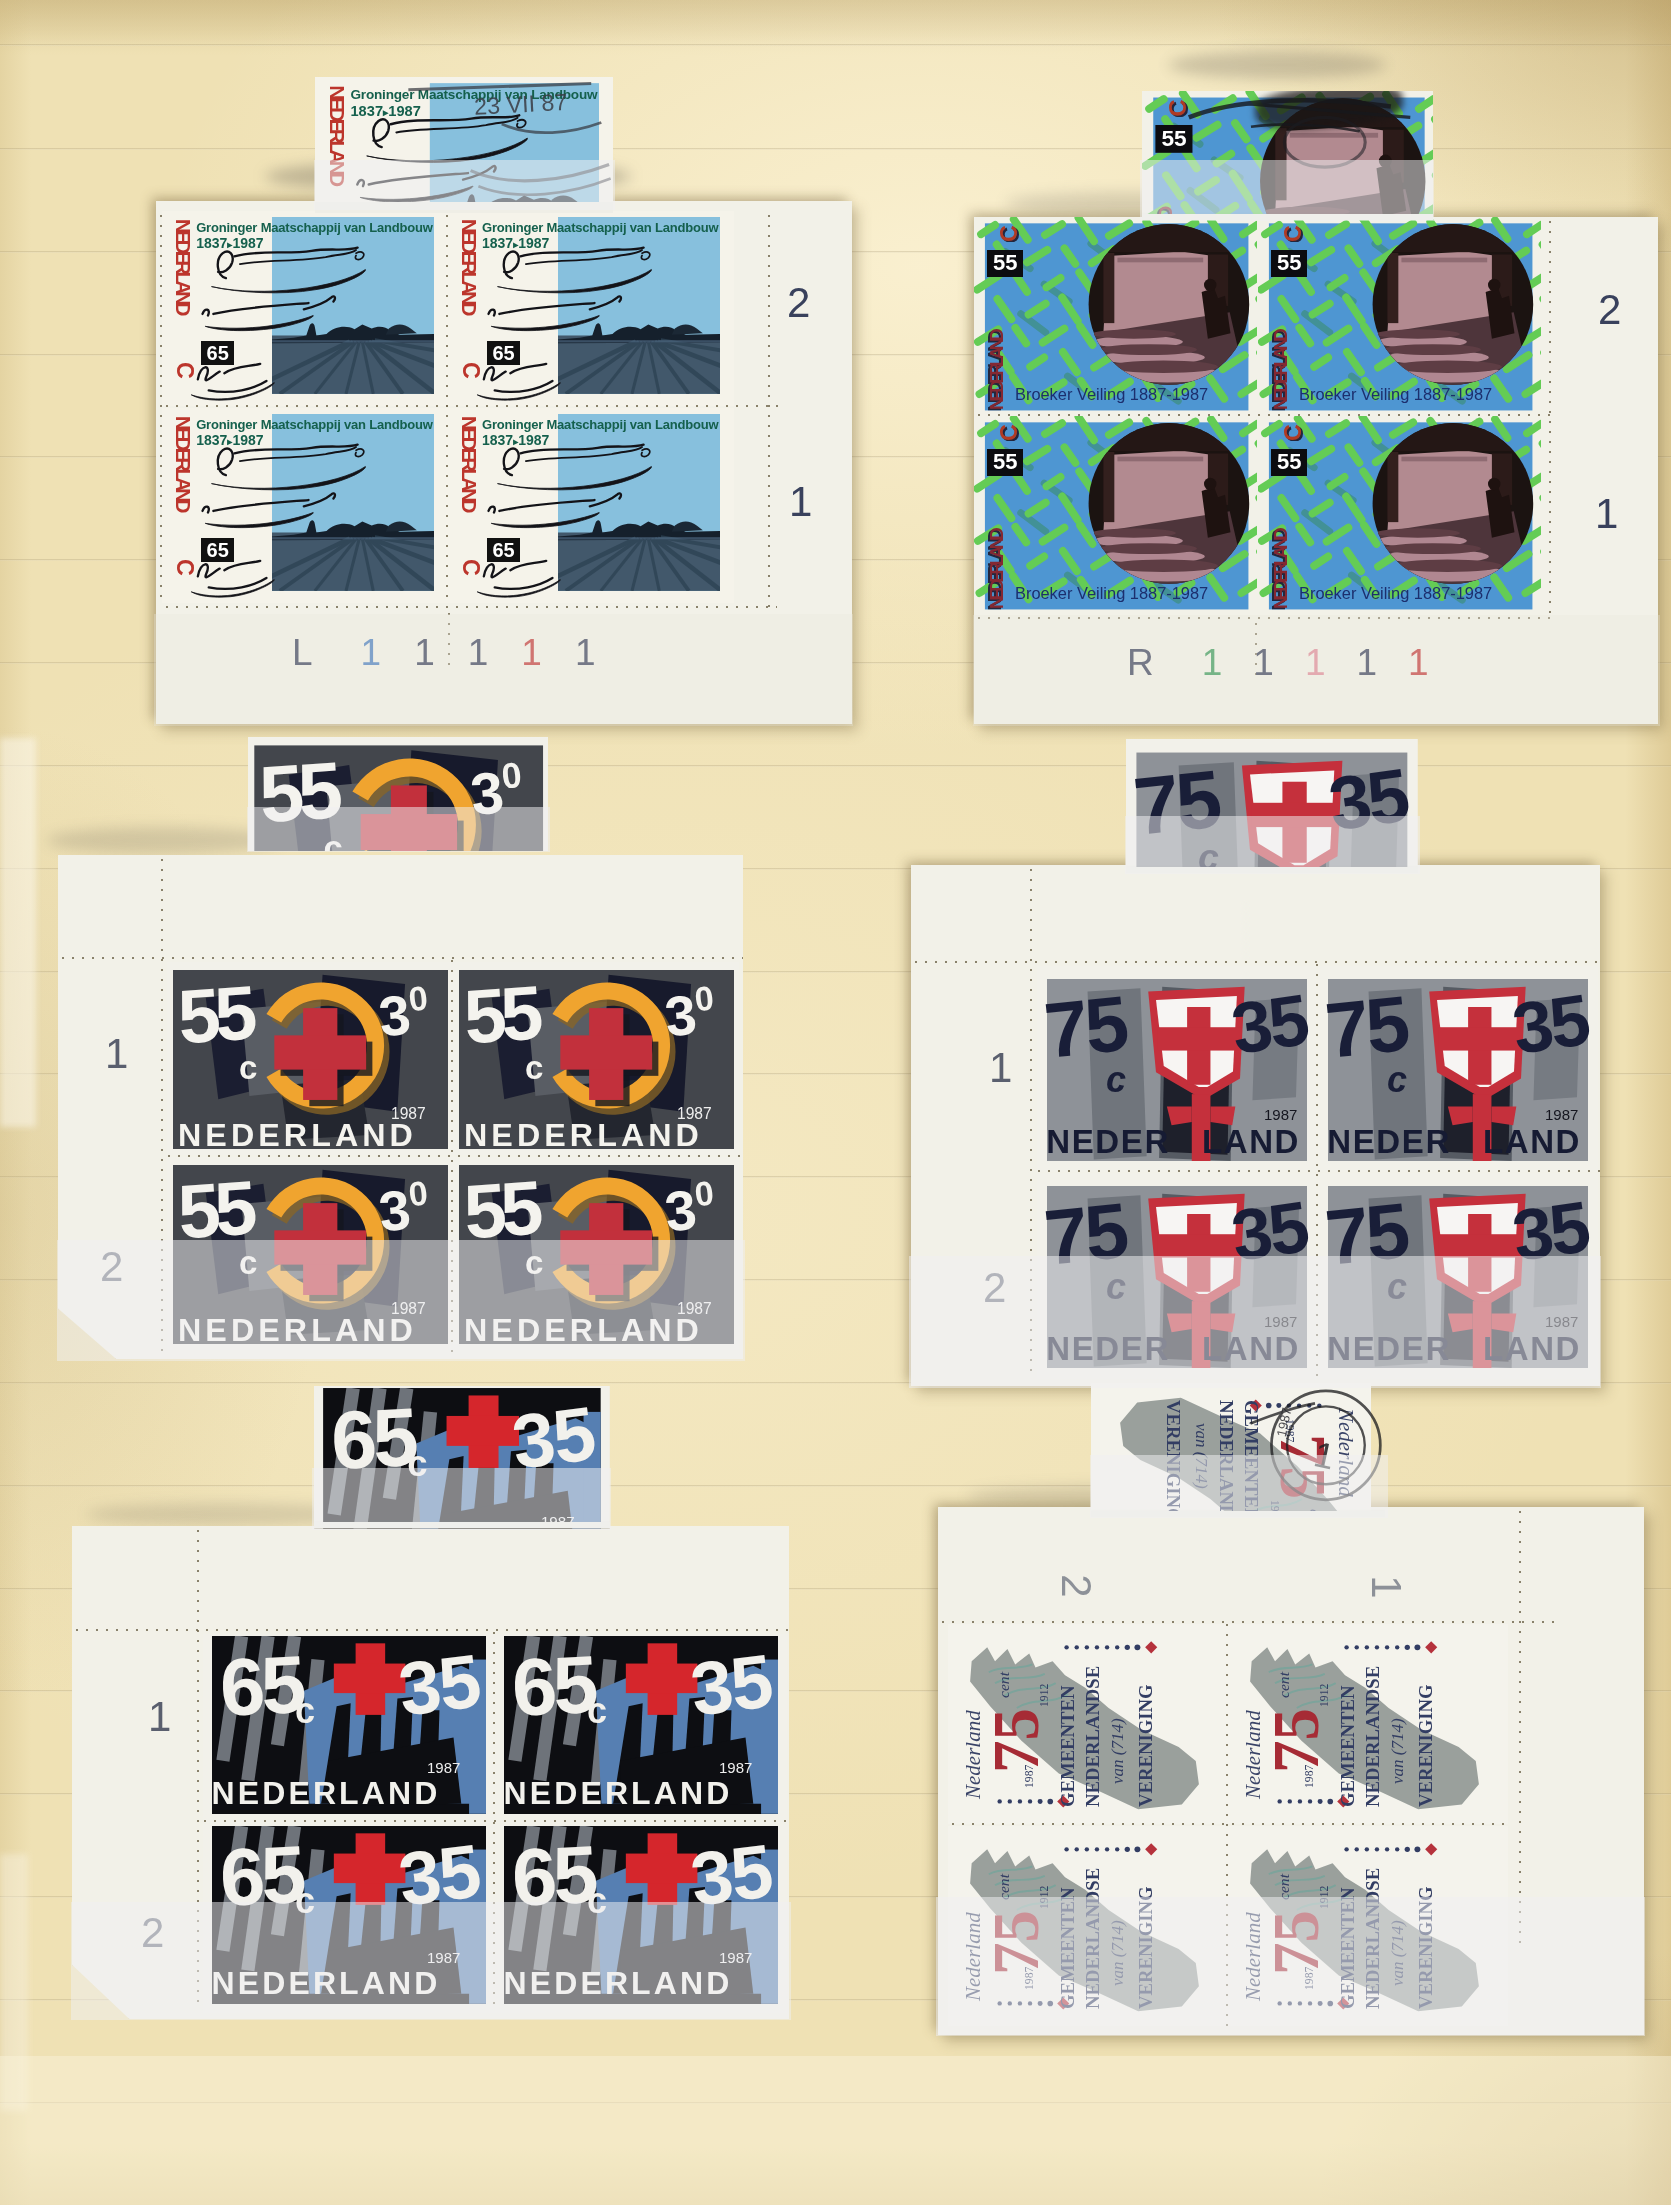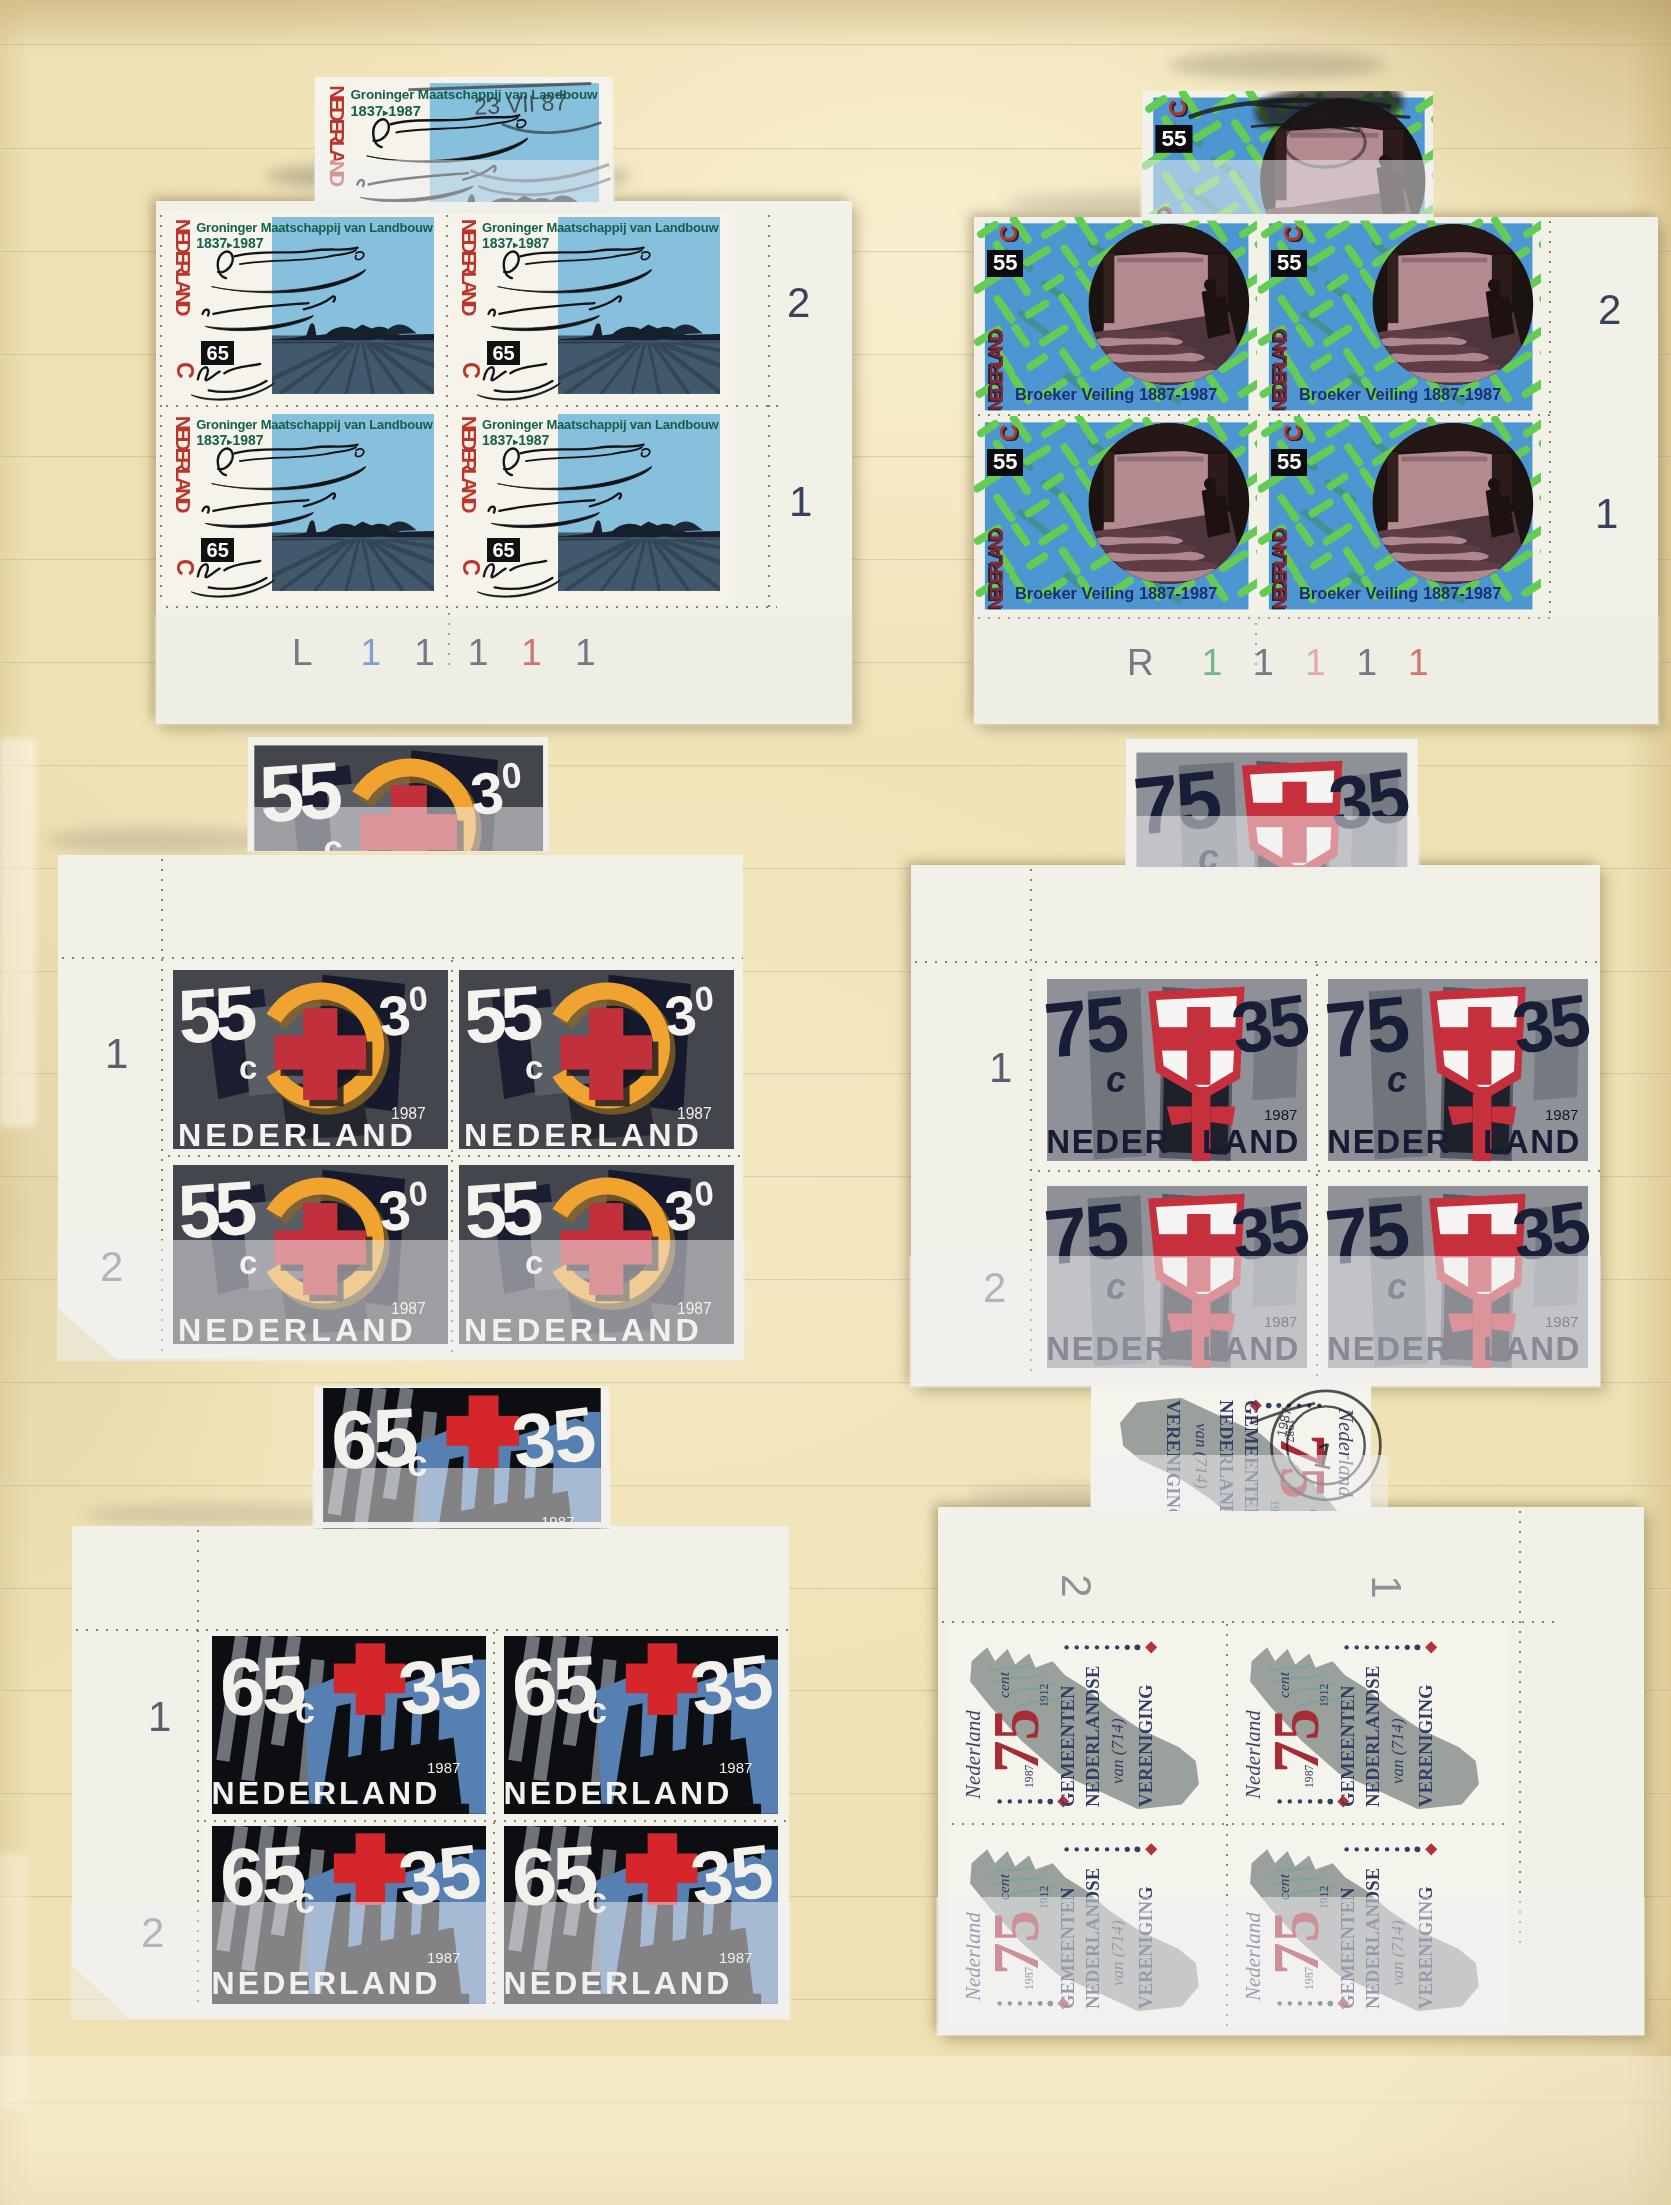--- a/index.html
+++ b/index.html
@@ -22,21 +22,21 @@
 .g .cc{position:absolute;left:9.3px;top:151px;color:#bc352c;font-weight:bold;font-size:23.4px;writing-mode:vertical-rl;}
 .g .t1{position:absolute;left:34px;top:9.3px;color:#15604d;font-weight:bold;font-size:13px;white-space:nowrap;letter-spacing:-0.2px;}
 .g .t2{position:absolute;left:34px;top:24px;color:#15604d;font-weight:bold;font-size:14px;}
 .g .v65{position:absolute;left:39px;top:130px;width:33px;height:24px;background:#111;color:#fff;font-weight:bold;font-size:20px;text-align:center;line-height:24px;}
 .g .photo{position:absolute;left:110px;top:5.5px;width:162px;height:177px;background:#87c0dd;}
 
 .b{width:283px;height:199px;background:#f2f1e8;}
 .b .cc{position:absolute;left:22px;top:7.8px;color:#b03a24;font-weight:bold;font-size:23.4px;writing-mode:vertical-rl;transform:rotate(180deg);text-shadow:-1.6px 1.6px 0 #23263d;}
 .b .v55{position:absolute;left:13.2px;top:33px;width:36px;height:26.5px;background:#0c0c10;color:#fff;font-weight:bold;font-size:22px;text-align:center;line-height:26.5px;}
 .b .ned{position:absolute;left:13.2px;top:65px;height:128px;color:#842832;font-weight:bold;font-size:18px;writing-mode:vertical-rl;transform:rotate(180deg);letter-spacing:-3.9px;text-shadow:-1.6px -1.6px 0 #23263d;}
-.b .bt{position:absolute;left:41px;top:168px;color:#1c2f6e;font-weight:bold;font-size:16.4px;}
+.b .bt{position:absolute;left:41px;top:168px;color:#1c2f6e;font-weight:normal;font-size:16.4px;}
 
 .r5{width:286px;height:193px;background:#f2f1ea;}
 .r5 .bg{position:absolute;left:5.5px;top:7.8px;right:5.5px;bottom:6.2px;background:#43464c;overflow:hidden;}
 .r5 .n55{position:absolute;left:11px;top:9.3px;color:#f4f3ee;font-weight:bold;font-size:76px;transform:rotate(-4deg);letter-spacing:-5.5px;}
 .r5 .nc{position:absolute;left:72px;top:87px;color:#f4f3ee;font-weight:bold;font-size:33px;}
 .r5 .n30{position:absolute;left:212px;top:18.7px;color:#f4f3ee;font-weight:bold;font-size:56px;transform:rotate(-6deg);}
 .r5 .n30 span{font-size:34px;vertical-align:22px;}
 .r5 .y87{position:absolute;left:224px;top:143px;color:#eee;font-size:15.6px;}
 .r5 .ndl{position:absolute;left:11px;top:156px;color:#f4f3ee;font-weight:bold;font-size:31px;letter-spacing:3.9px;transform:scaleX(1.04);transform-origin:left;}
 

